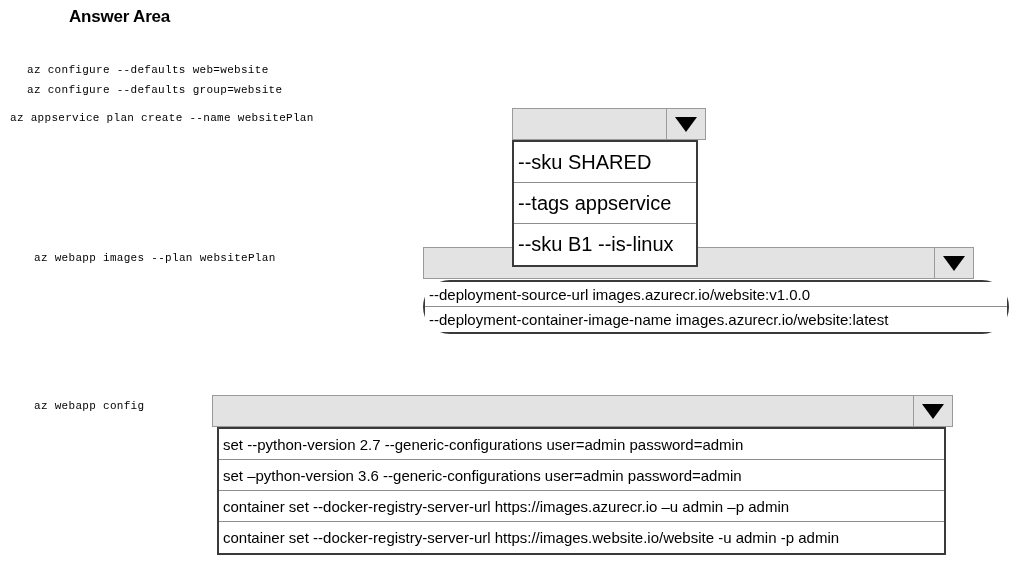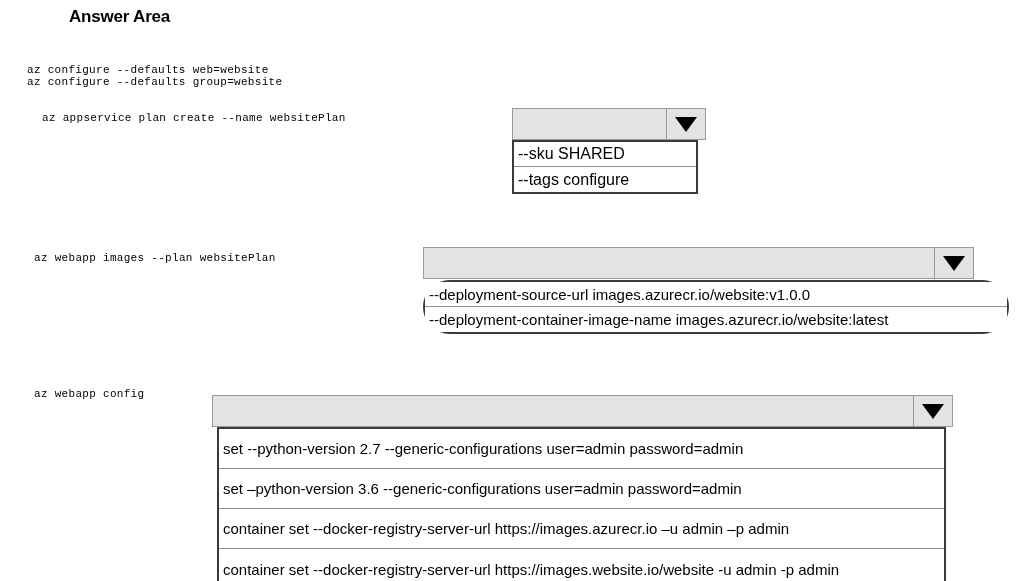--- a/index.html
+++ b/index.html
@@ -88,52 +88,53 @@
     overflow: hidden;
     padding-left: 4px;
   }
   .option:last-child {
     border-bottom: none;
   }
 
   
   #combo-1 { left: 512px; top: 108px; width: 194px; height: 32px; }
   #options-1 { left: 512px; top: 140px; width: 186px; }
-  #options-1 .option { height: 25px; font-size: 16px; }
+  #options-1 .option { height: 41px; font-size: 20px; }
 
   
   #combo-2 { left: 423px; top: 247px; width: 551px; height: 32px; }
   #options-2 { left: 423px; top: 280px; width: 586px; border-radius: 31px; }
   #options-2 .option { height: 25px; font-size: 15px; }
 
   
   #combo-3 { left: 212px; top: 395px; width: 741px; height: 32px; }
   #options-3 { left: 217px; top: 427px; width: 729px; }
-  #options-3 .option { height: 40px; font-size: 15px; }
+  #options-3 .option { height: 31px; font-size: 15px; }
 </style>
 </head>
 <body>
 
 <div class="page-title">Answer Area</div>
 
 <div class="cmd-line" style="left:27px; top:64px;">az configure --defaults web=website</div>
-<div class="cmd-line" style="left:27px; top:76px;">az configure --defaults group=website</div>
-<div class="cmd-line" style="left:42px; top:112px;">az appservice plan create --name websitePlan</div>
+<div class="cmd-line" style="left:27px; top:84px;">az configure --defaults group=website</div>
+<div class="cmd-line" style="left:10px; top:112px;">az appservice plan create --name websitePlan</div>
 <div class="cmd-line" style="left:34px; top:252px;">az webapp images --plan websitePlan</div>
-<div class="cmd-line" style="left:34px; top:388px;">az webapp config</div>
+<div class="cmd-line" style="left:34px; top:400px;">az webapp config</div>
 
 <div class="combo" id="combo-1">
   <div class="combo-value"></div>
   <div class="combo-arrow-btn">
     <span class="tri"></span>
   </div>
 </div>
 <div class="options" id="options-1">
   <div class="option">--sku SHARED</div>
-  <div class="option">--tags configure</div>
+  <div class="option">--tags appservice</div>
+  <div class="option">--sku B1 --is-linux</div>
 </div>
 
 <div class="combo" id="combo-2">
   <div class="combo-value"></div>
   <div class="combo-arrow-btn">
     <span class="tri"></span>
   </div>
 </div>
 <div class="options" id="options-2">
   <div class="option">--deployment-source-url images.azurecr.io/website:v1.0.0</div>

